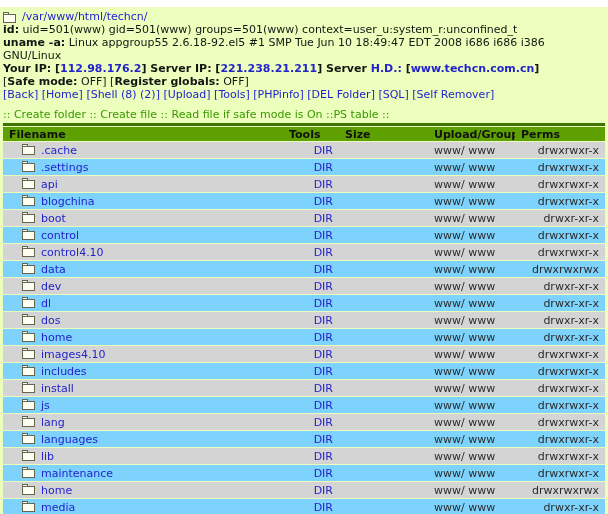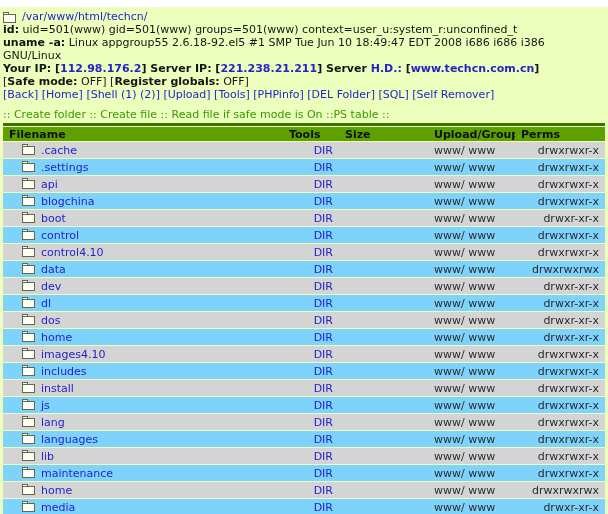--- a/index.html
+++ b/index.html
@@ -52,21 +52,21 @@
         <rect x="0.5" y="2.5" width="12" height="8" fill="#fffef2" stroke="#66664f"></rect>
       </svg>
     </span>
     <a href="#" class="s-l">/var/www/html/techcn/</a>
   </div>
 
   <div class="line"><span class="s-b">id:</span><span class="s-n"> uid=501(www) gid=501(www) groups=501(www) context=user_u:system_r:unconfined_t</span></div>
   <div class="line"><span class="s-b">uname -a:</span><span class="s-n"> Linux appgroup55 2.6.18-92.el5 #1 SMP Tue Jun 10 18:49:47 EDT 2008 i686 i686 i386</span><br><span class="s-n">GNU/Linux</span></div>
   <div class="line"><span class="s-b">Your IP: [</span><span class="s-bl">112.98.176.2</span><span class="s-b">] Server IP: [</span><span class="s-bl">221.238.21.211</span><span class="s-b">] Server </span><a href="#" class="s-bl">H.D.:</a><span class="s-b"> [</span><a href="#" class="s-bl">www.techcn.com.cn</a><span class="s-b">]</span></div>
   <div class="line"><span class="s-n">[</span><span class="s-b">Safe mode:</span><span class="s-n"> OFF] [</span><span class="s-b">Register globals:</span><span class="s-n"> OFF]</span></div>
-  <div class="line" id="nav"><a href="#" class="s-l">[Back]</a> <a href="#" class="s-l">[Home]</a> <a href="#" class="s-l">[Shell (1) (2)]</a> <a href="#" class="s-l">[Upload]</a> <a href="#" class="s-l">[Tools]</a> <a href="#" class="s-l">[PHPinfo]</a> <a href="#" class="s-l">[DEL Folder]</a> <a href="#" class="s-l">[SQL]</a> <a href="#" class="s-l">[Self Remover]</a></div>
+  <div class="line" id="nav"><a href="#" class="s-l">[Back]</a> <a href="#" class="s-l">[Home]</a> <a href="#" class="s-l">[Shell (8) (2)]</a> <a href="#" class="s-l">[Upload]</a> <a href="#" class="s-l">[Tools]</a> <a href="#" class="s-l">[PHPinfo]</a> <a href="#" class="s-l">[DEL Folder]</a> <a href="#" class="s-l">[SQL]</a> <a href="#" class="s-l">[Self Remover]</a></div>
   <div class="line actions-line"><span class="s-g">:: </span><a href="#" class="s-gl">Create folder</a><span class="s-g"> :: </span><a href="#" class="s-gl">Create file</a><span class="s-g"> :: </span><a href="#" class="s-gl">Read file if safe mode is On</a><span class="s-g"> ::</span><a href="#" class="s-gl">PS table</a><span class="s-g"> ::</span></div>
 
   <div class="tablebar"></div>
 
   <table>
     <colgroup>
       <col style="width:280px">
         <col style="width:56px">
         <col style="width:89px">
       <col style="width:87px">

